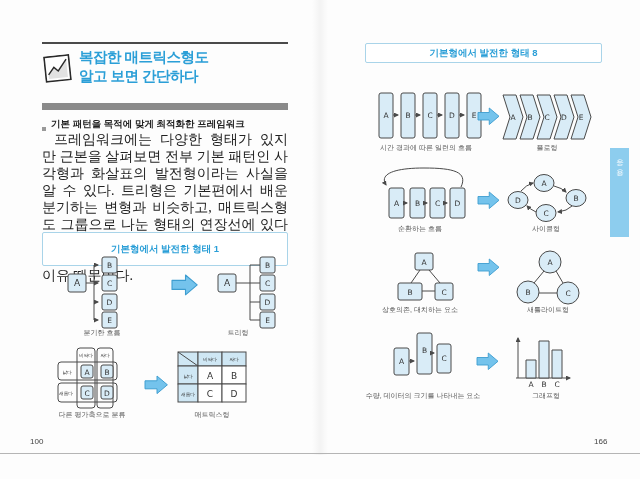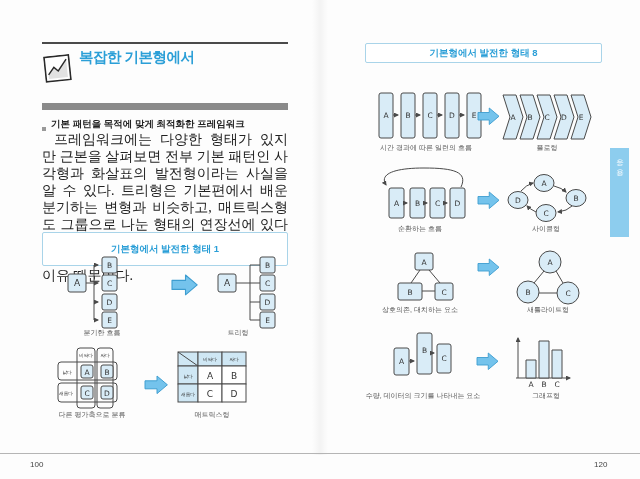--- a/index.html
+++ b/index.html
@@ -26,21 +26,21 @@
         font-size:14px;line-height:17px;color:#222;text-align:justify;text-indent:12px;}
   .fig-band{display:flex;align-items:center;justify-content:center;
         border:1px solid var(--band-border);border-radius:2px;background:#fff;
         color:var(--accent-blue);font-size:9.5px;font-weight:bold;}
   .fig-band.left{left:42px;top:232px;width:246px;height:34px;}
   .fig-band.right{left:365px;top:43px;width:237px;height:20px;}
   .fig-svg{overflow:visible;}
   .side-tab{left:610px;top:148px;width:19px;height:89px;background:var(--tab-fill);
         display:flex;justify-content:center;padding-top:6px;}
   .side-tab span{writing-mode:vertical-rl;font-size:7.5px;color:#fff;letter-spacing:2px;}
-  .pageno{font-size:8px;color:#444;margin-top:23px;}
+  .pageno{font-size:8px;color:#444;}
   .pageno.l{left:30px;top:437px;}
   .pageno.r{left:594px;top:437px;}
   .bottom-line{left:0;top:453px;width:640px;height:1px;background:#b5b5b5;}
   
   .box{fill:var(--box-fill);stroke:var(--ink);stroke-width:1;stroke-linejoin:round;}
   .boxw{fill:#fff;stroke:var(--ink);stroke-width:1;}
   .hdr{fill:var(--header-fill);stroke:var(--ink);stroke-width:1;}
   .outline{fill:none;stroke:var(--ink);stroke-width:1;stroke-linejoin:round;}
   .ln{stroke:var(--ink);stroke-width:1;fill:none;}
   .bigarrow{fill:var(--arrow-fill);stroke:var(--arrow-stroke);stroke-width:1.2;stroke-linejoin:round;}
@@ -59,21 +59,22 @@
 
   <div class="abs chart-icon">
     <svg width="27" height="27" viewBox="0 0 27 27">
       <rect x="1.2" y="1.2" width="24.5" height="24.5" fill="#fff" stroke="#2a2a2a" stroke-width="1.6"></rect>
       <polygon points="4,23 4,19 10,12 14,16 23,5 23,23" fill="#e2e2e2"></polygon>
       <polyline points="4,19 10,12 14,16 23,5" fill="none" stroke="#2a2a2a" stroke-width="1.4"></polyline>
     </svg>
   </div>
 
   <div class="abs page-title">
-    <div>복잡한 기본형에서</div>
+    <div>복잡한 매트릭스형도</div>
+    <div>알고 보면 간단하다</div>
   </div>
 
   <div class="abs gray-bar"></div>
 
   <div class="abs section-heading">
     <span class="bullet"></span>
     <span>기본 패턴을 목적에 맞게 최적화한 프레임워크</span>
   </div>
 
   <p class="abs body-text">프레임워크에는 다양한 형태가 있지만 근본을 살펴보면 전부 기본 패턴인 사각형과 화살표의 발전형이라는 사실을 알 수 있다. 트리형은 기본편에서 배운 분기하는 변형과 비슷하고, 매트릭스형도 그룹으로 나눈 형태의 연장선에 있다는 것을 알 수 있다. 기본 패턴만 파악한다면 얼마든지 응용할 수 있는 것은 이런 이유 때문이다.</p>
@@ -315,16 +316,16 @@
       <text class="letter-sm" x="182" y="317">B</text>
       <text class="letter-sm" x="195" y="317">C</text>
       <text class="cap" x="184" y="328">그래프형</text>
     </g>
   </svg>
 
   <div class="abs side-tab">
     <span>응용</span>
   </div>
 
-  <div class="abs pageno r">120</div>
+  <div class="abs pageno r">166</div>
 </div>
 
 <div class="abs bottom-line"></div>
 
 </body></html>

